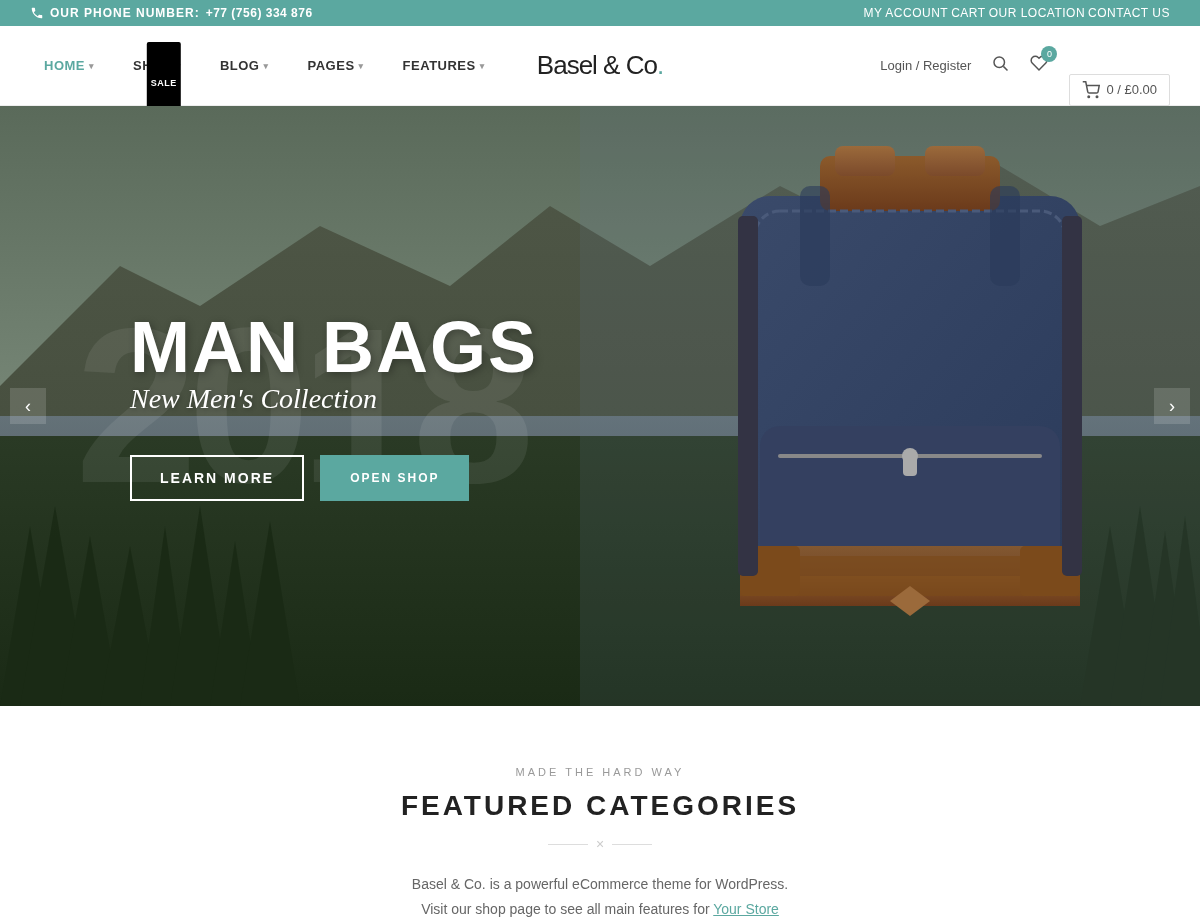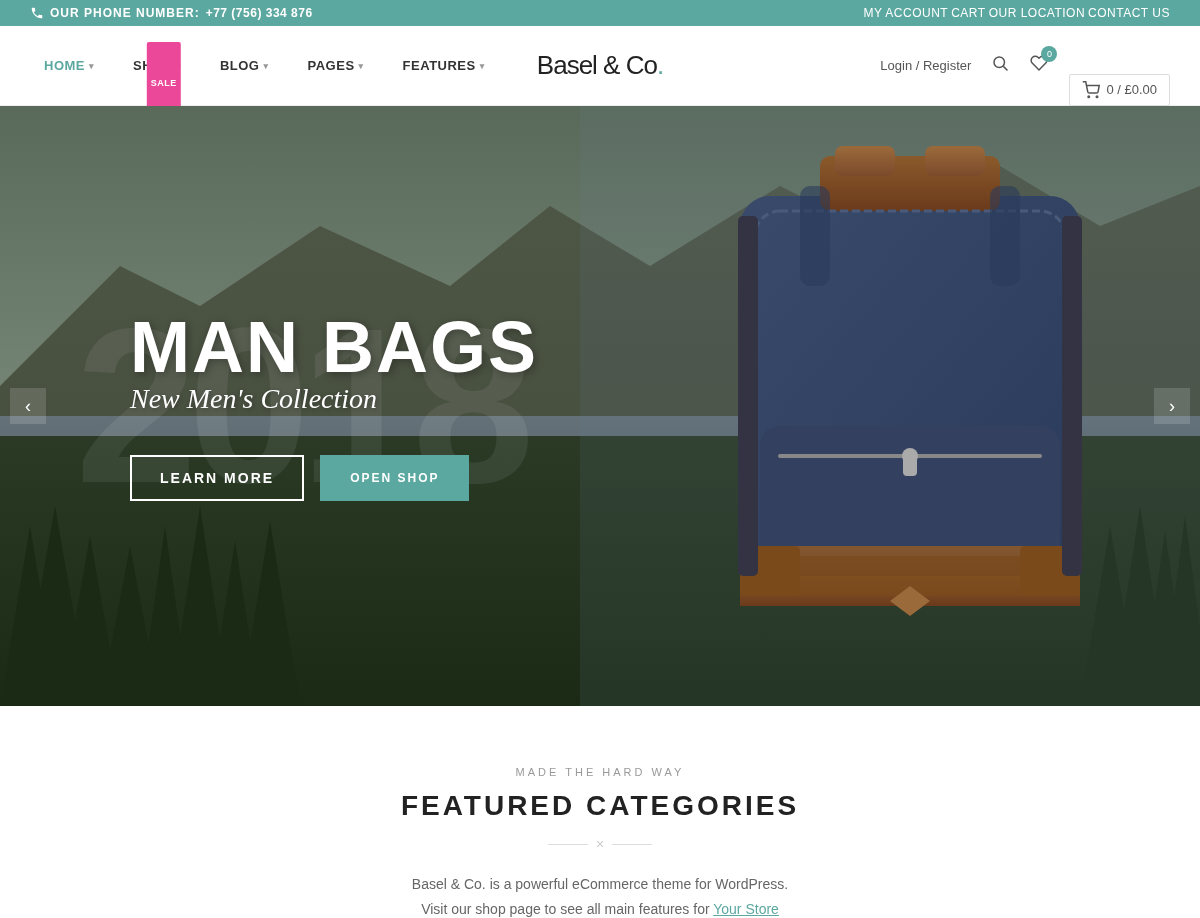--- a/index.html
+++ b/index.html
@@ -52,21 +52,21 @@
       height: 80px;
       line-height: 80px;
     }
     .nav-item.active { color: #5ba8a0; }
     .nav-item .arrow { font-size: 9px; color: #999; }
     .sale-badge {
       position: absolute;
       top: 16px;
       left: 50%;
       transform: translateX(-30%);
-      background: #ec4899;
+      background: #000000;
       color: white;
       font-size: 9px;
       font-weight: 700;
       padding: 1px 4px;
       border-radius: 2px;
       letter-spacing: 0.5px;
     }
     .logo {
       position: absolute;
       left: 50%;

